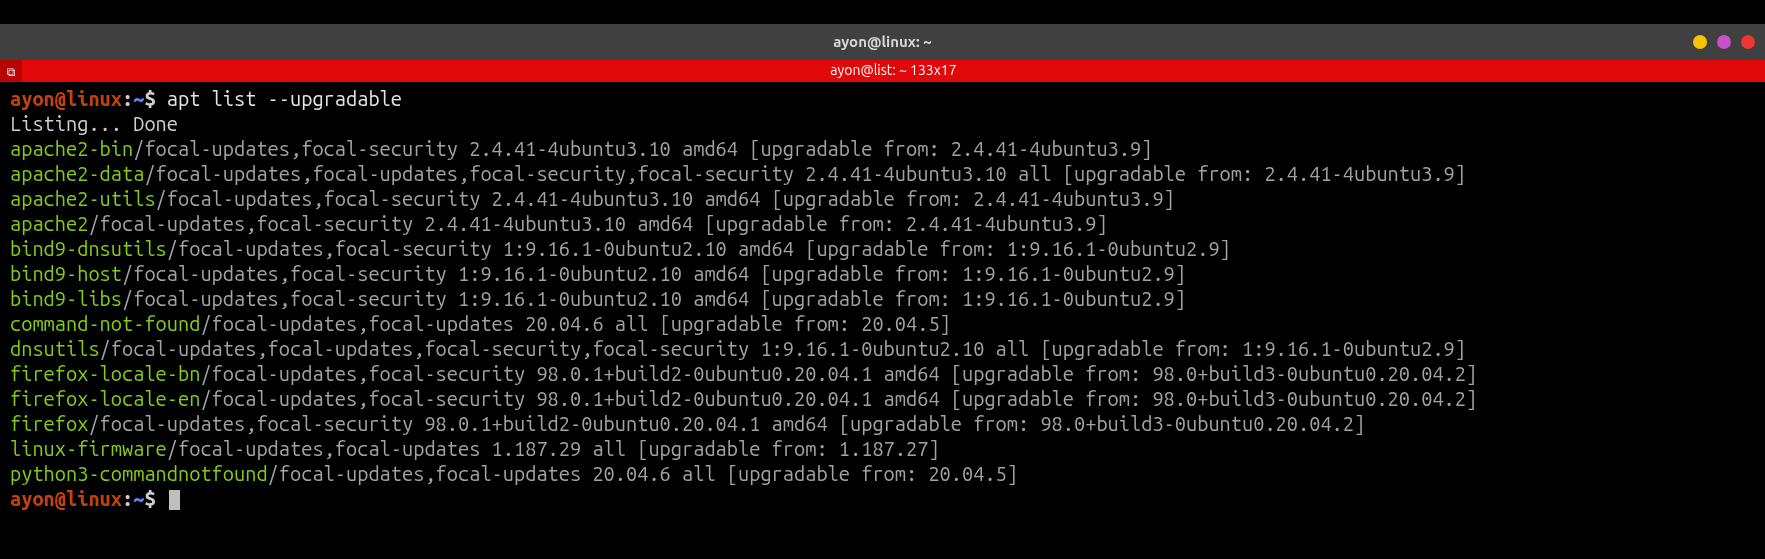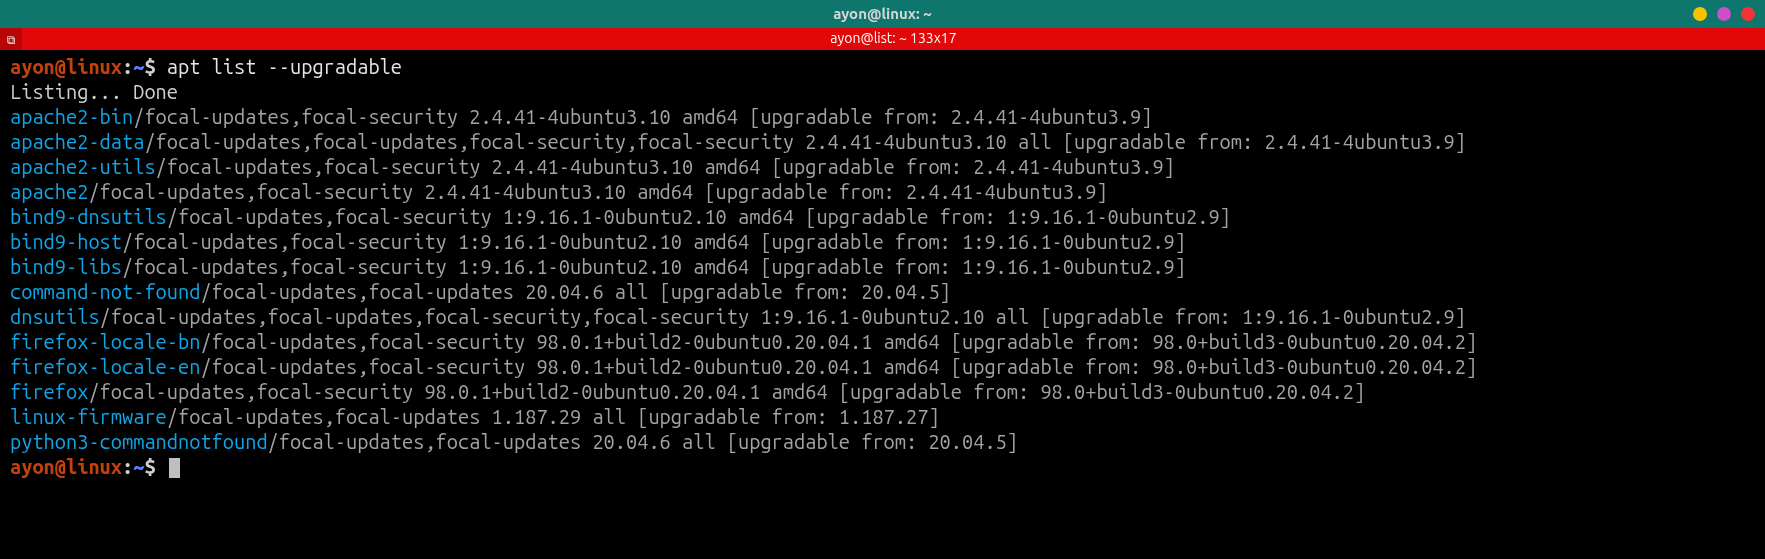--- a/index.html
+++ b/index.html
@@ -5,30 +5,31 @@
     * { margin:0; padding:0; box-sizing:border-box; }
     body {
       background:#000;
       font-family:"Ubuntu Mono","DejaVu Sans Mono",Consolas,monospace;
       font-size:20px;
       line-height:1.25;
       width:1765px;
     }
     .window { background:#000; }
     .titlebar {
-      background:#0f766e;
-      height:28px;
+      background:#404040;
+      height:36px;
       display:flex;
       align-items:center;
       justify-content:center;
       position:relative;
       color:#d8d8d8;
       font-family:Ubuntu,Cantarell,sans-serif;
       font-size:15px;
       font-weight:600;
+      margin-top:24px;
     }
     .win-buttons {
       position:absolute;
       right:10px;
       display:flex;
       gap:10px;
     }
     .win-btn { width:14px; height:14px; border-radius:50%; }
     .win-yellow{background:#f8c200;}
     .win-purple{background:#c850c8;}
@@ -51,21 +52,21 @@
     .tab-label{flex:1;text-align:center;}
     .terminal{
       padding:4px 10px 20px 10px;
       white-space:pre;
       color:#cfcfcf;
     }
     .prompt-user{color:#c2410c;font-weight:bold;}
     .prompt-path{color:#5c84ff;font-weight:bold;}
     .prompt-colon,.prompt-dollar{color:#cfcfcf;font-weight:bold;}
     .cmd{color:#e5e5e5;}
-    .pkg{color:#0ea5e9;}
+    .pkg{color:#84cc16;}
     .rest{color:#a3a3a3;}
     .row{display:block;}
     .cursor{
       display:inline-block;width:11px;height:20px;background:#bfbfbf;
       vertical-align:text-bottom;margin-left:2px;
     }
   </style>
 </head>
 <body>
 

